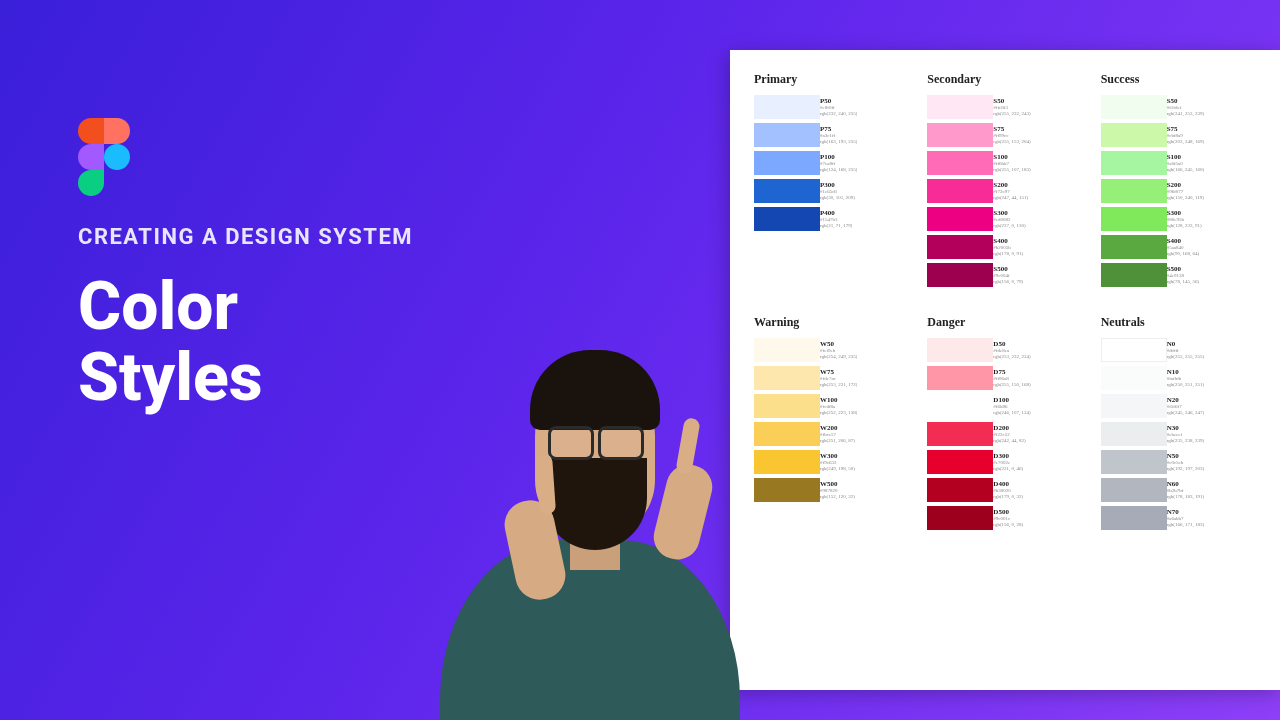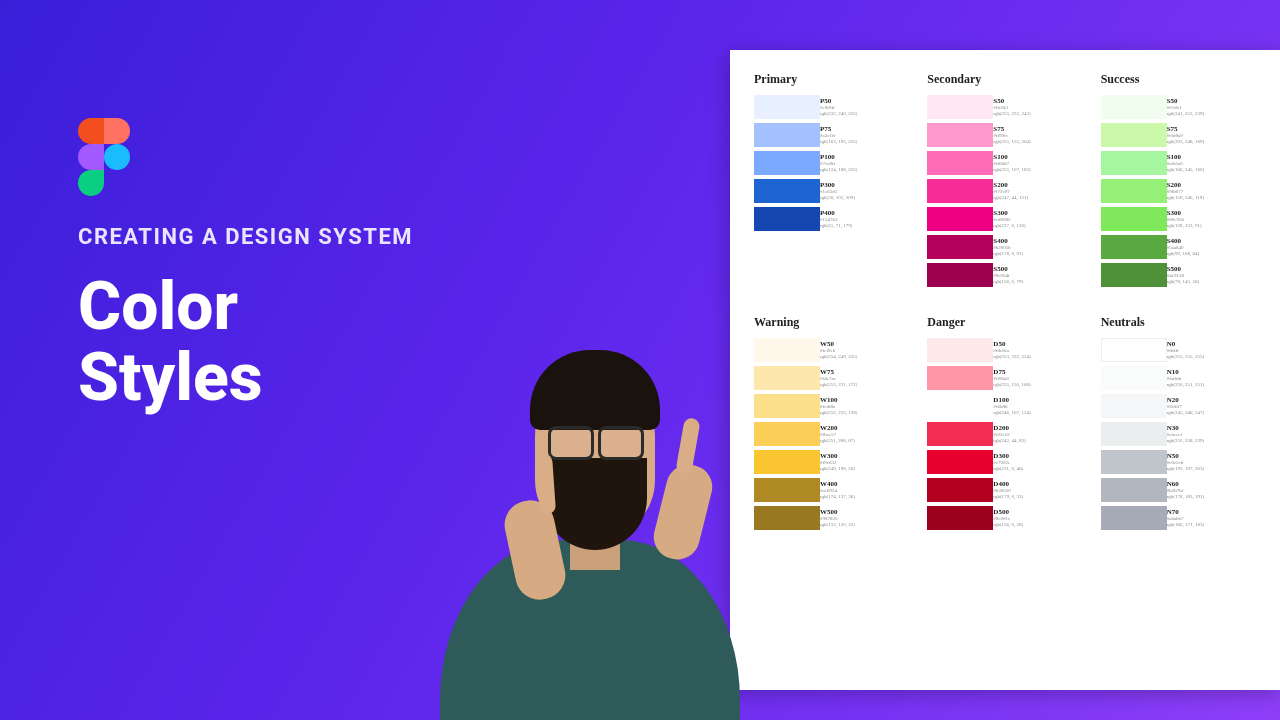--- a/index.html
+++ b/index.html
@@ -278,28 +278,20 @@
           </div>
           <div class="swatch-row">
             <div class="swatch" style="background: rgb(249, 198, 50);"></div>
             <div class="swatch-meta">
               <div class="swatch-name">W300</div>
               <div class="swatch-sub">#f9c632</div>
               <div class="swatch-sub">rgb(249, 198, 50)</div>
             </div>
           </div>
           <div class="swatch-row">
-            <div class="swatch" style="background: rgb(174, 137, 36);"></div>
-            <div class="swatch-meta">
-              <div class="swatch-name">W400</div>
-              <div class="swatch-sub">#ae8924</div>
-              <div class="swatch-sub">rgb(174, 137, 36)</div>
-            </div>
-          </div>
-          <div class="swatch-row">
             <div class="swatch" style="background: rgb(152, 120, 32);"></div>
             <div class="swatch-meta">
               <div class="swatch-name">W500</div>
               <div class="swatch-sub">#987820</div>
               <div class="swatch-sub">rgb(152, 120, 32)</div>
             </div>
           </div>
         </div>
         <div class="palette-col">
           <div class="group-title">Danger</div>

